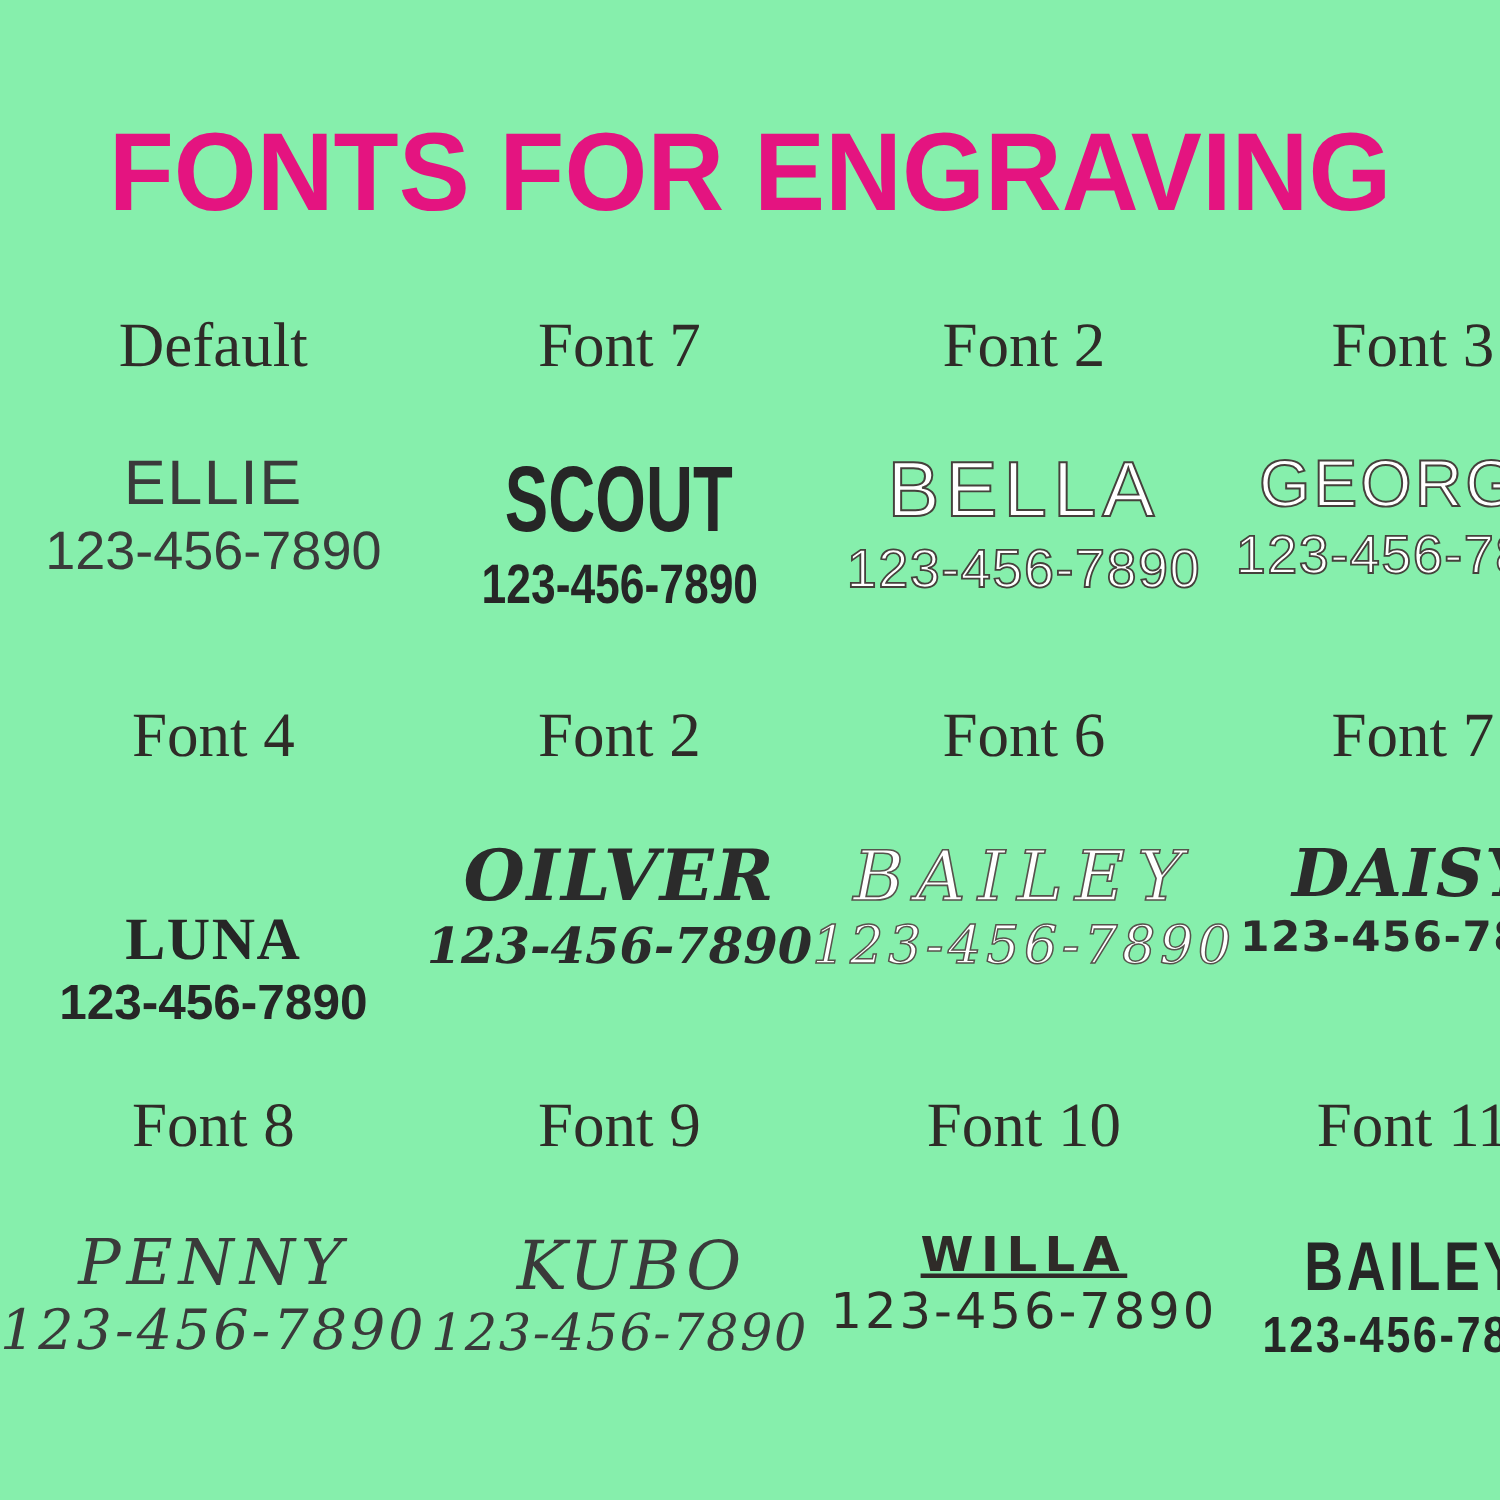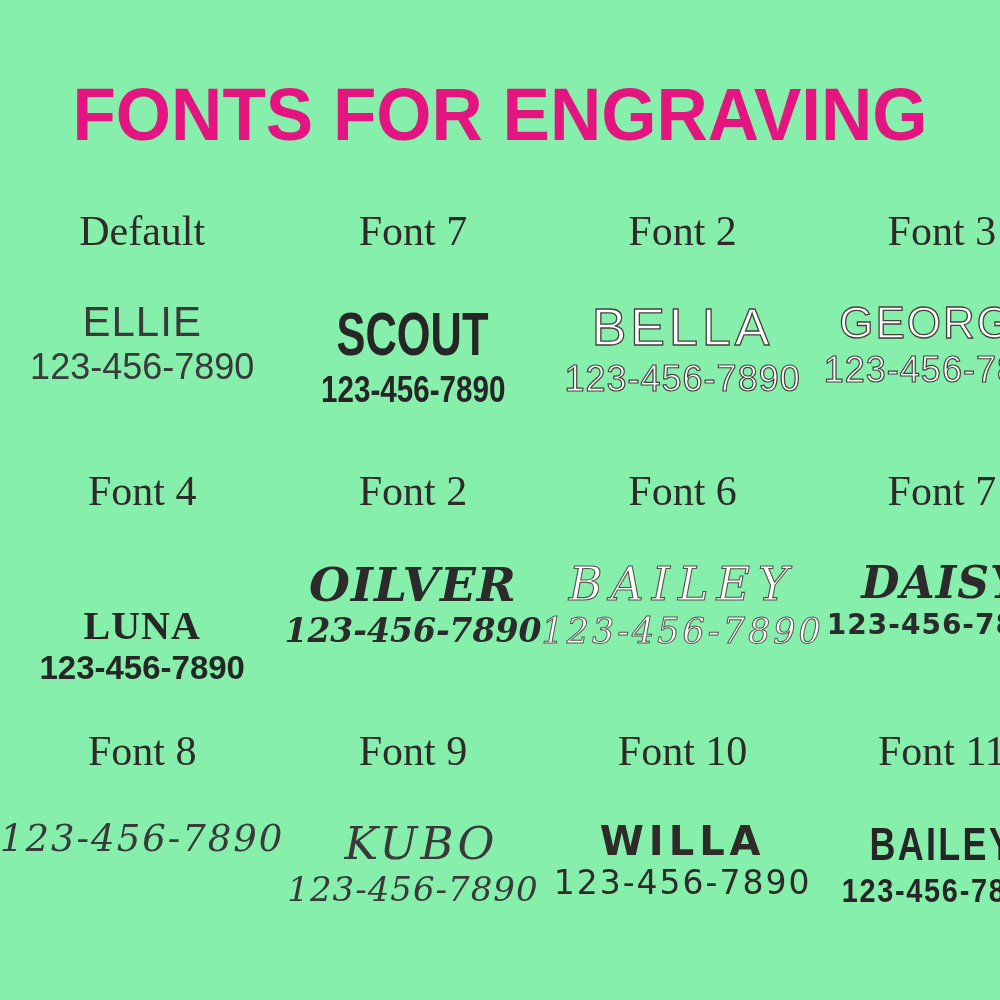--- a/index.html
+++ b/index.html
@@ -98,21 +98,21 @@
 
   
   .s-font8 .name { font-family: "DejaVu Serif", serif; font-style: italic; font-size: 42px; letter-spacing: 4px; color:#3a3a3a; }
   .s-font8 .num  { font-family: "DejaVu Serif", serif; font-style: italic; font-size: 37px; letter-spacing: 2px; color:#3a3a3a; }
 
   
   .s-font9 .name { font-family: "DejaVu Serif", serif; font-style: italic; font-size: 45px; letter-spacing: 3px; color:#3a3a3a;margin-left:16px; }
   .s-font9 .num  { font-family: "DejaVu Serif", serif; font-style: italic; font-size: 34px; letter-spacing: 1px; color:#3a3a3a; }
 
   
-  .s-font10 .name { font-family: "DejaVu Sans", sans-serif; font-weight: 700; font-size: 40px; letter-spacing: 5px; color:#2f2b28; }
+  .s-font10 .name { font-family: "DejaVu Sans", sans-serif; font-weight: 700; font-size: 32px; letter-spacing: 5px; color:#2f2b28;text-decoration:underline; }
   .s-font10 .num  { font-family: "DejaVu Sans", sans-serif; font-size: 33px; letter-spacing: 2px; color:#2f2b28; }
 
   
   .s-font11 .name { font-family: "Liberation Sans", sans-serif; font-weight: 700; font-size: 46px; letter-spacing: 3px; transform: scaleX(0.78); transform-origin: center; color:#262626; }
   .s-font11 .num  { font-family: "Liberation Sans", sans-serif; font-weight: 600; font-size: 34px; letter-spacing: 2px; transform: scaleX(0.85); transform-origin: center; color:#262626; }
 </style>
 </head>
 <body>
 
 <div class="page">
@@ -181,20 +181,21 @@
       <div class="cell-label">Font 7</div>
       <div class="sample">
         <span class="name">DAISY</span>
         <span class="num">123-456-7890</span>
       </div>
     </div>
 
     <div class="cell s-font8">
       <div class="cell-label">Font 8</div>
       <div class="sample">
+        <span class="name">PENNY</span>
         <span class="num">123-456-7890</span>
       </div>
     </div>
 
     <div class="cell s-font9">
       <div class="cell-label">Font 9</div>
       <div class="sample">
         <span class="name">KUBO</span>
         <span class="num">123-456-7890</span>
       </div>

